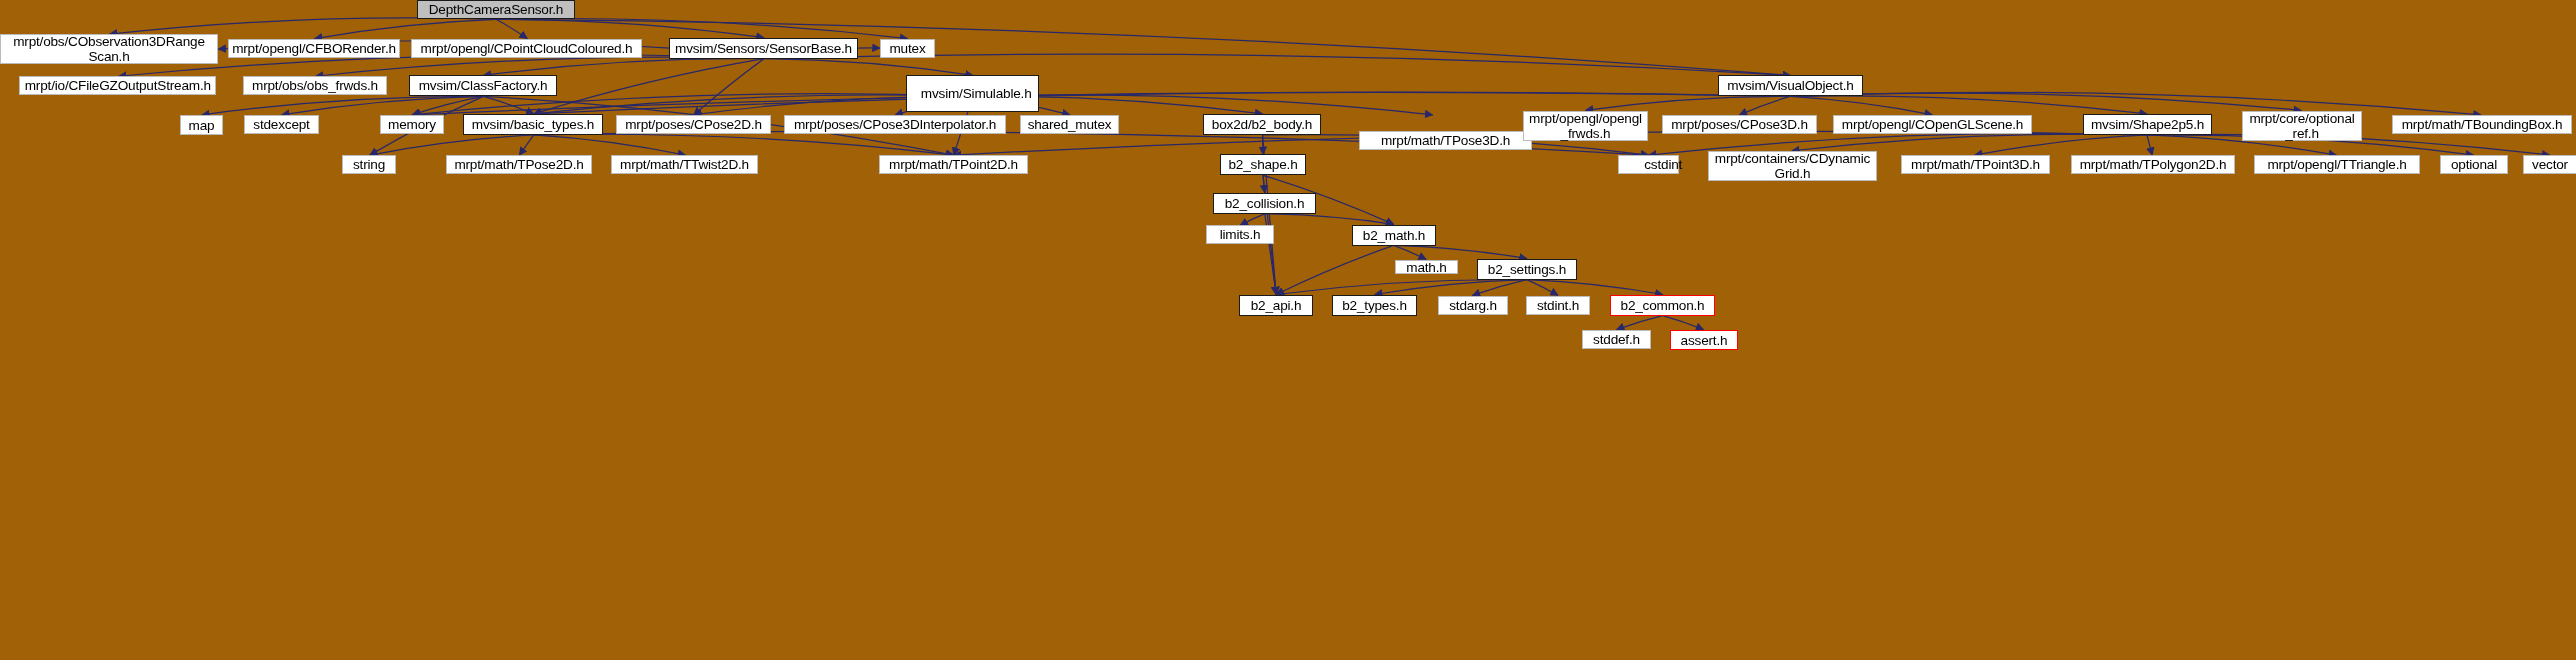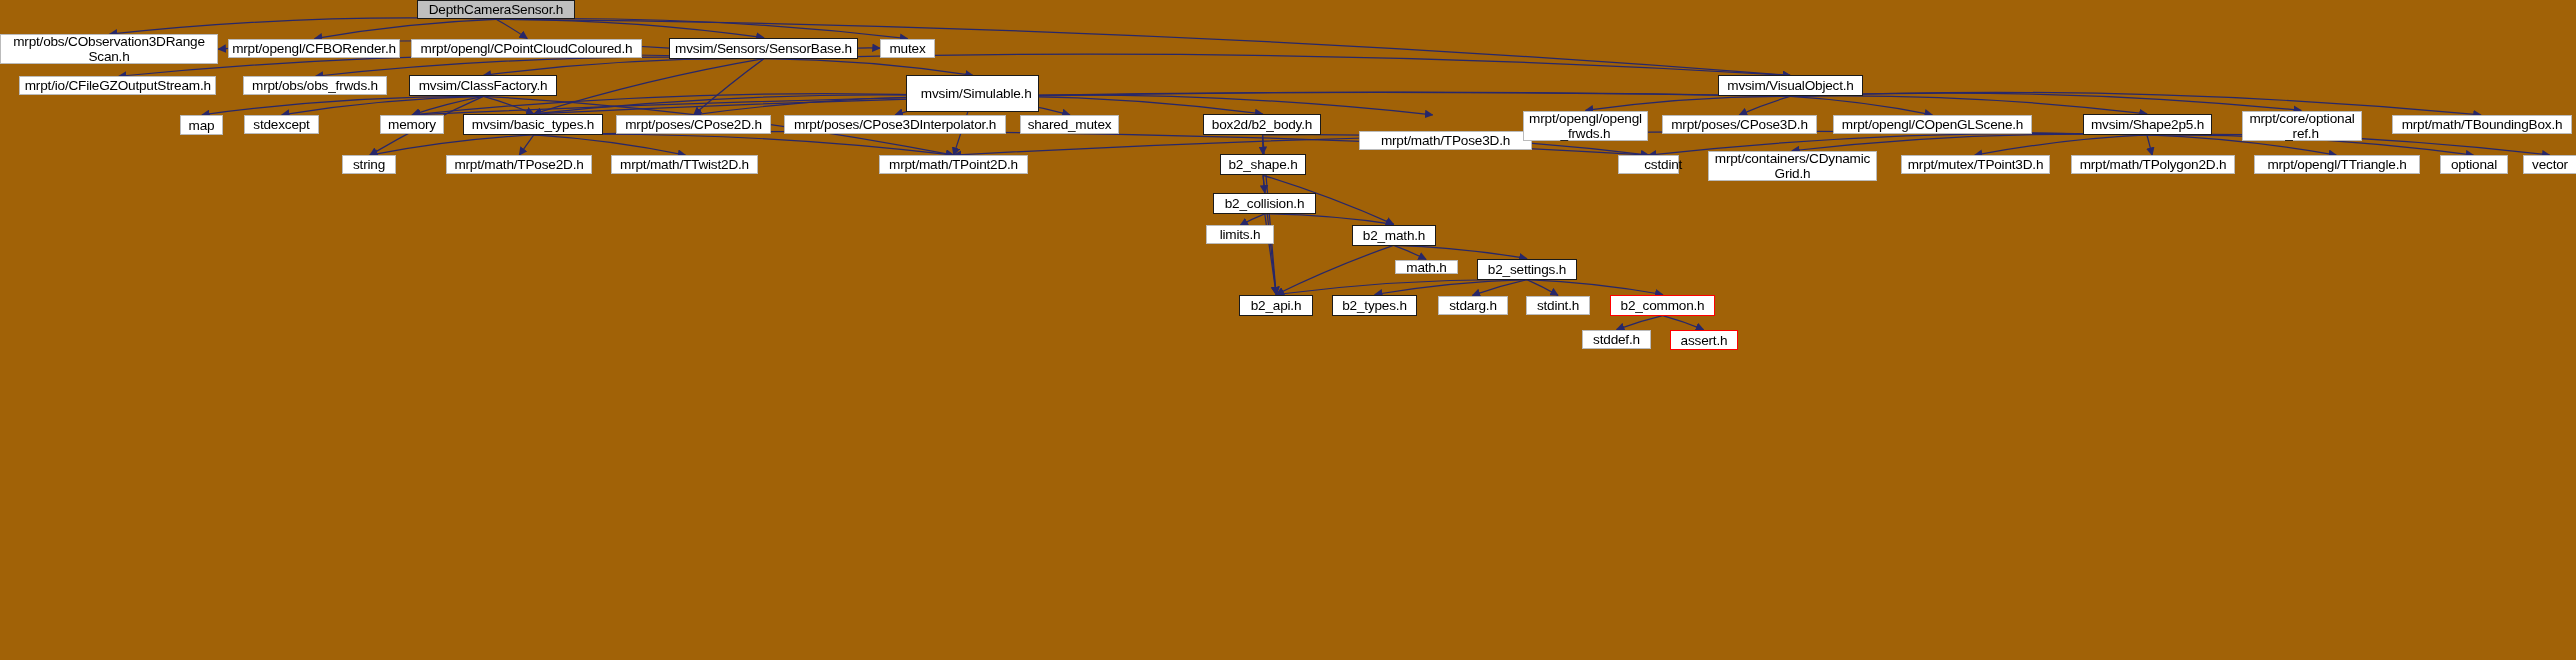--- a/index.html
+++ b/index.html
@@ -170,21 +170,21 @@
 _ref.h</div>
       <div class="node" style="left: 2392px; top: 115px; width: 180px; height: 19.3px;">mrpt/math/TBoundingBox.h</div>
       <div class="node" style="left: 342px; top: 155px; width: 54px; height: 19.3px;">string</div>
       <div class="node" style="left: 446px; top: 155px; width: 146px; height: 19.3px;">mrpt/math/TPose2D.h</div>
       <div class="node" style="left: 611px; top: 155px; width: 147px; height: 19.3px;">mrpt/math/TTwist2D.h</div>
       <div class="node" style="left: 879px; top: 155px; width: 149px; height: 19.3px;">mrpt/math/TPoint2D.h</div>
       <div class="node bold" style="left: 1220px; top: 154px; width: 86px; height: 21px;">b2_shape.h</div>
       <div class="node" style="left: 1618px; top: 155px; width: 61px; height: 19.3px; padding-left: 32px;">cstdint</div>
       <div class="node" style="left: 1708px; top: 151px; width: 169px; height: 30px;">mrpt/containers/CDynamic
 Grid.h</div>
-      <div class="node" style="left: 1901px; top: 155px; width: 149px; height: 19.3px;">mrpt/mutex/TPoint3D.h</div>
+      <div class="node" style="left: 1901px; top: 155px; width: 149px; height: 19.3px;">mrpt/math/TPoint3D.h</div>
       <div class="node" style="left: 2071px; top: 155px; width: 164px; height: 19.3px;">mrpt/math/TPolygon2D.h</div>
       <div class="node" style="left: 2254px; top: 155px; width: 166px; height: 19.3px;">mrpt/opengl/TTriangle.h</div>
       <div class="node" style="left: 2440px; top: 155px; width: 68px; height: 19.3px;">optional</div>
       <div class="node" style="left: 2523px; top: 155px; width: 54px; height: 19.3px;">vector</div>
       <div class="node bold" style="left: 1213px; top: 193px; width: 103px; height: 21px;">b2_collision.h</div>
       <div class="node" style="left: 1206px; top: 225px; width: 68px; height: 19.3px;">limits.h</div>
       <div class="node bold" style="left: 1352px; top: 225px; width: 84px; height: 21px;">b2_math.h</div>
       <div class="node" style="left: 1395px; top: 260px; width: 63px; height: 14px;">math.h</div>
       <div class="node bold" style="left: 1477px; top: 259px; width: 100px; height: 21px;">b2_settings.h</div>
       <div class="node bold" style="left: 1239px; top: 295px; width: 74px; height: 21px;">b2_api.h</div>

